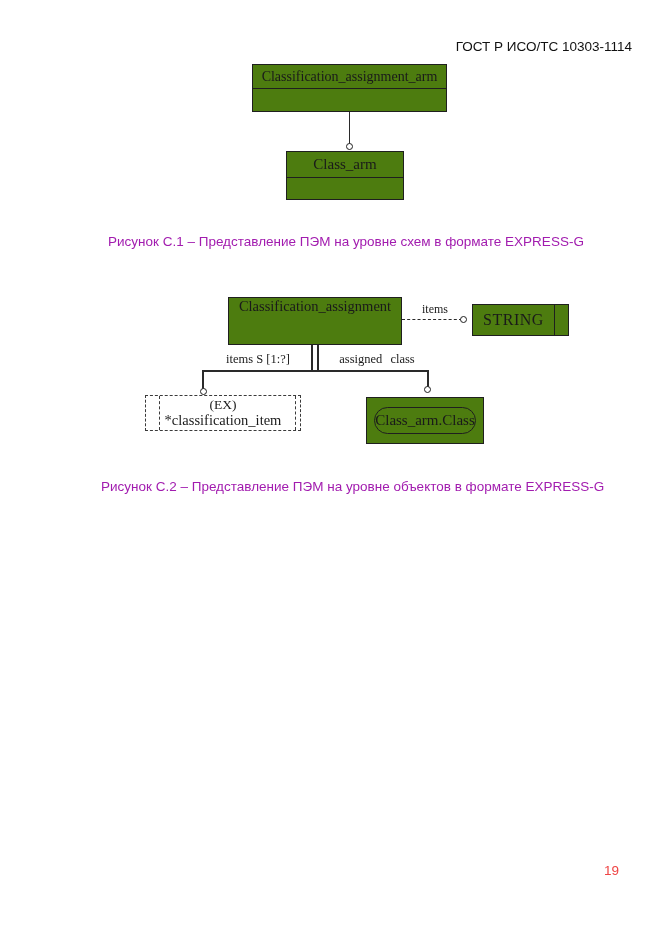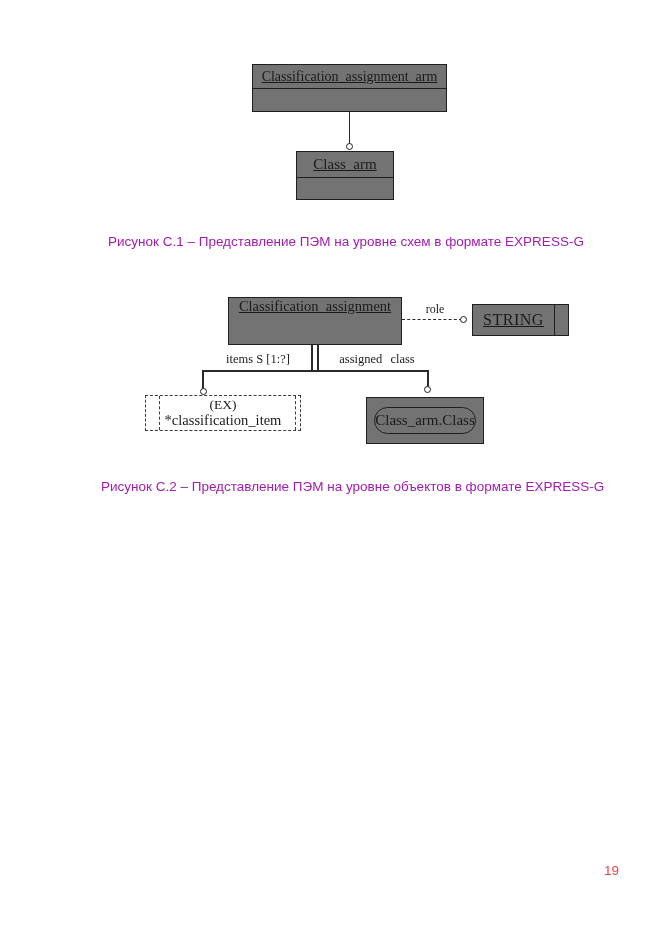--- a/index.html
+++ b/index.html
@@ -4,34 +4,34 @@
 <style>
   html,body { margin:0; padding:0; background:#e8e8e8; }
   .page {
     position:relative; width:661px; height:935px; margin:0 auto;
     background:#ffffff; color:#1a1a1a; overflow:hidden;
     font-family:"Liberation Serif", serif;
   }
   .sans { font-family:"Liberation Sans", sans-serif; }
 
   
-  .entity-box { position:absolute; background:#737373; border:1.5px solid #1f1f1f; box-sizing:border-box;text-decoration:underline; }
+  .entity-box { position:absolute; background:#4d7c0f; border:1.5px solid #1f1f1f; box-sizing:border-box; }
   .compartment-title { display:flex; align-items:center; justify-content:center; border-bottom:1.3px solid #1f1f1f; white-space:nowrap; }
   .vline, .hline { position:absolute; background:#2a2a2a; }
   .circle-marker {
     position:absolute; width:7px; height:7px; box-sizing:border-box;
     border:1.3px solid #1f1f1f; border-radius:50%; background:#fff;
   }
   .dashed-h { position:absolute; border-top:1.3px dashed #2a2a2a; }
   .rel-label { position:absolute; font-size:12.5px; text-align:center; white-space:nowrap; }
 
   
   .c1-box1 { left:252px; top:64px; width:195px; height:48px; font-size:14px; }
   .c1-box1 .compartment-title { height:23px; }
-  .c1-box2 { left:296px; top:151px; width:98px; height:49px; font-size:15px; }
+  .c1-box2 { left:286px; top:151px; width:118px; height:49px; font-size:15px; }
   .c1-box2 .compartment-title { height:25px; }
 
   
   .c2-main { left:228px; top:297px; width:174px; height:48px; border-width:1.8px;
              display:flex; align-items:flex-start; justify-content:center; font-size:14.5px; white-space:nowrap; }
   .c2-string { left:472px; top:304px; width:97px; height:32px; border-width:1.4px;
                display:flex; align-items:center; justify-content:center; font-size:16px; letter-spacing:.5px;text-align:center; }
   .c2-string .right-divider { position:absolute; right:13px; top:0; bottom:0; width:1.4px; background:#1f1f1f; }
   .c2-string .type-text { padding-right:14px; }
 
@@ -52,20 +52,21 @@
   .caption { position:absolute; font-size:13.5px; color:#a21caf; white-space:nowrap; }
   .header-title { position:absolute; top:39px; right:29px; font-size:13.5px; color:#111; white-space:nowrap; }
   .page-number { position:absolute; left:604px; top:863px; font-size:13.5px; color:#ef4444; }
   .word-gap { word-spacing:5px; }
 </style>
 </head>
 <body>
 
 <div class="page">
 
+  <div class="header-title sans">ГОСТ Р ИСО/ТС 10303-1114</div>
 
   <div>
 
     <div class="entity-box c1-box1">
       <div class="compartment-title">Classification_assignment_arm</div>
       <div></div>
     </div>
 
     <div class="vline" style="left:349px; top:112px; width:1.3px; height:32px;"></div>
     <div class="circle-marker" style="left:346px; top:143px;"></div>
@@ -77,21 +78,21 @@
   </div>
 
   <div class="caption sans" style="left:108px; top:234px;">Рисунок С.1 –  Представление ПЭМ на уровне схем в формате EXPRESS-G</div>
 
   <div>
 
     <div class="entity-box c2-main">
       <span>Classification_assignment</span>
     </div>
 
-    <div class="rel-label" style="left:415px; top:302px; width:40px; font-size:12px;">role</div>
+    <div class="rel-label" style="left:415px; top:302px; width:40px; font-size:12px;">items</div>
     <div class="dashed-h" style="left:402px; top:319px; width:60px;"></div>
     <div class="circle-marker" style="left:460px; top:316px;"></div>
 
     <div class="entity-box c2-string">
       <span class="type-text">STRING</span>
       <span class="right-divider"></span>
     </div>
 
     <div class="vline" style="left:311px; top:345px; width:1.6px; height:27px;"></div>
     <div class="vline" style="left:317px; top:345px; width:1.6px; height:27px;"></div>

